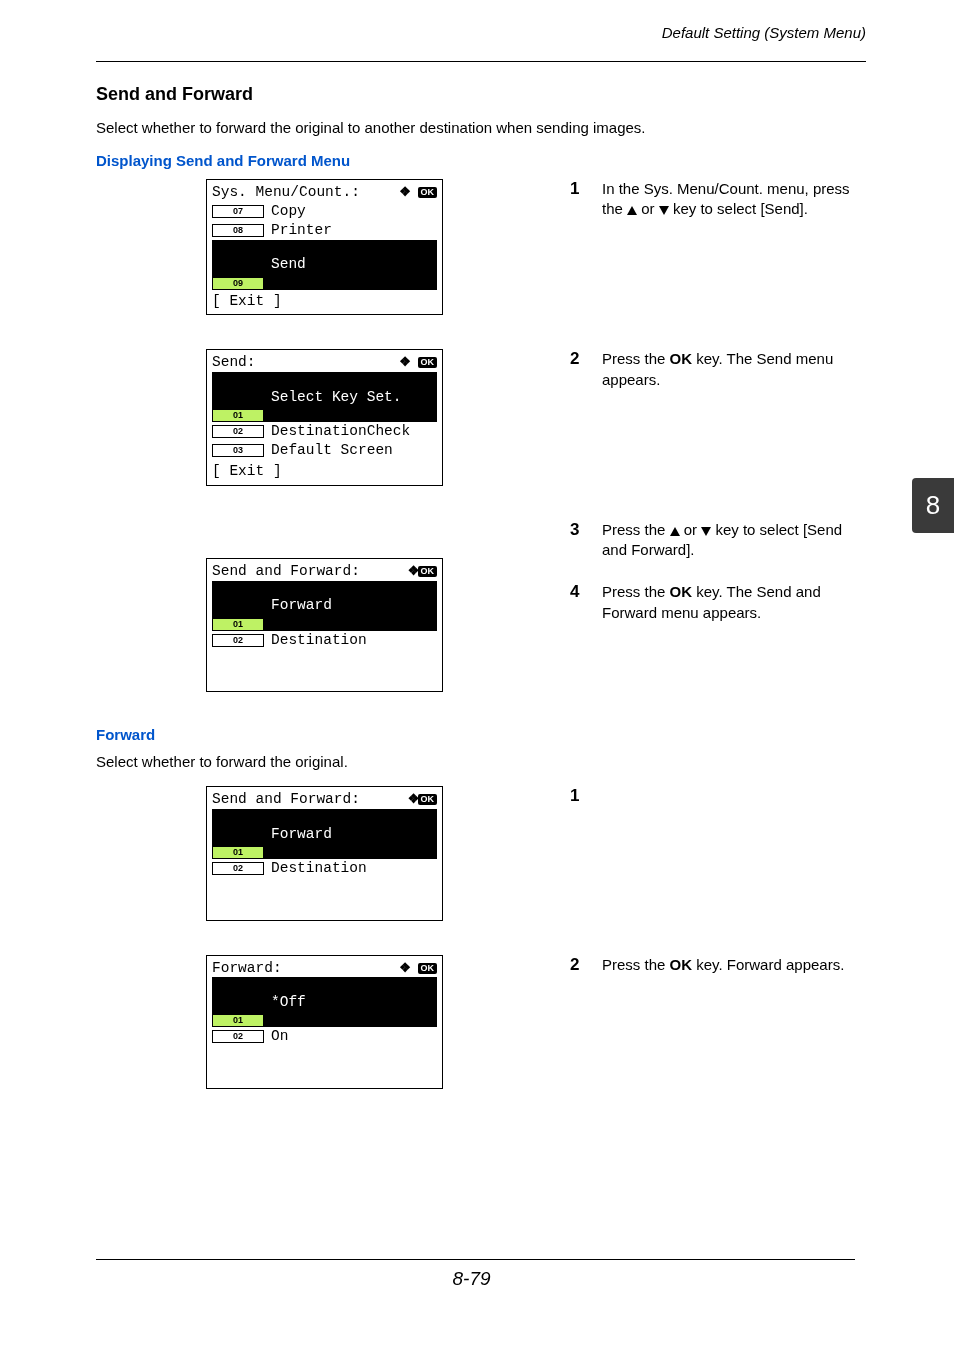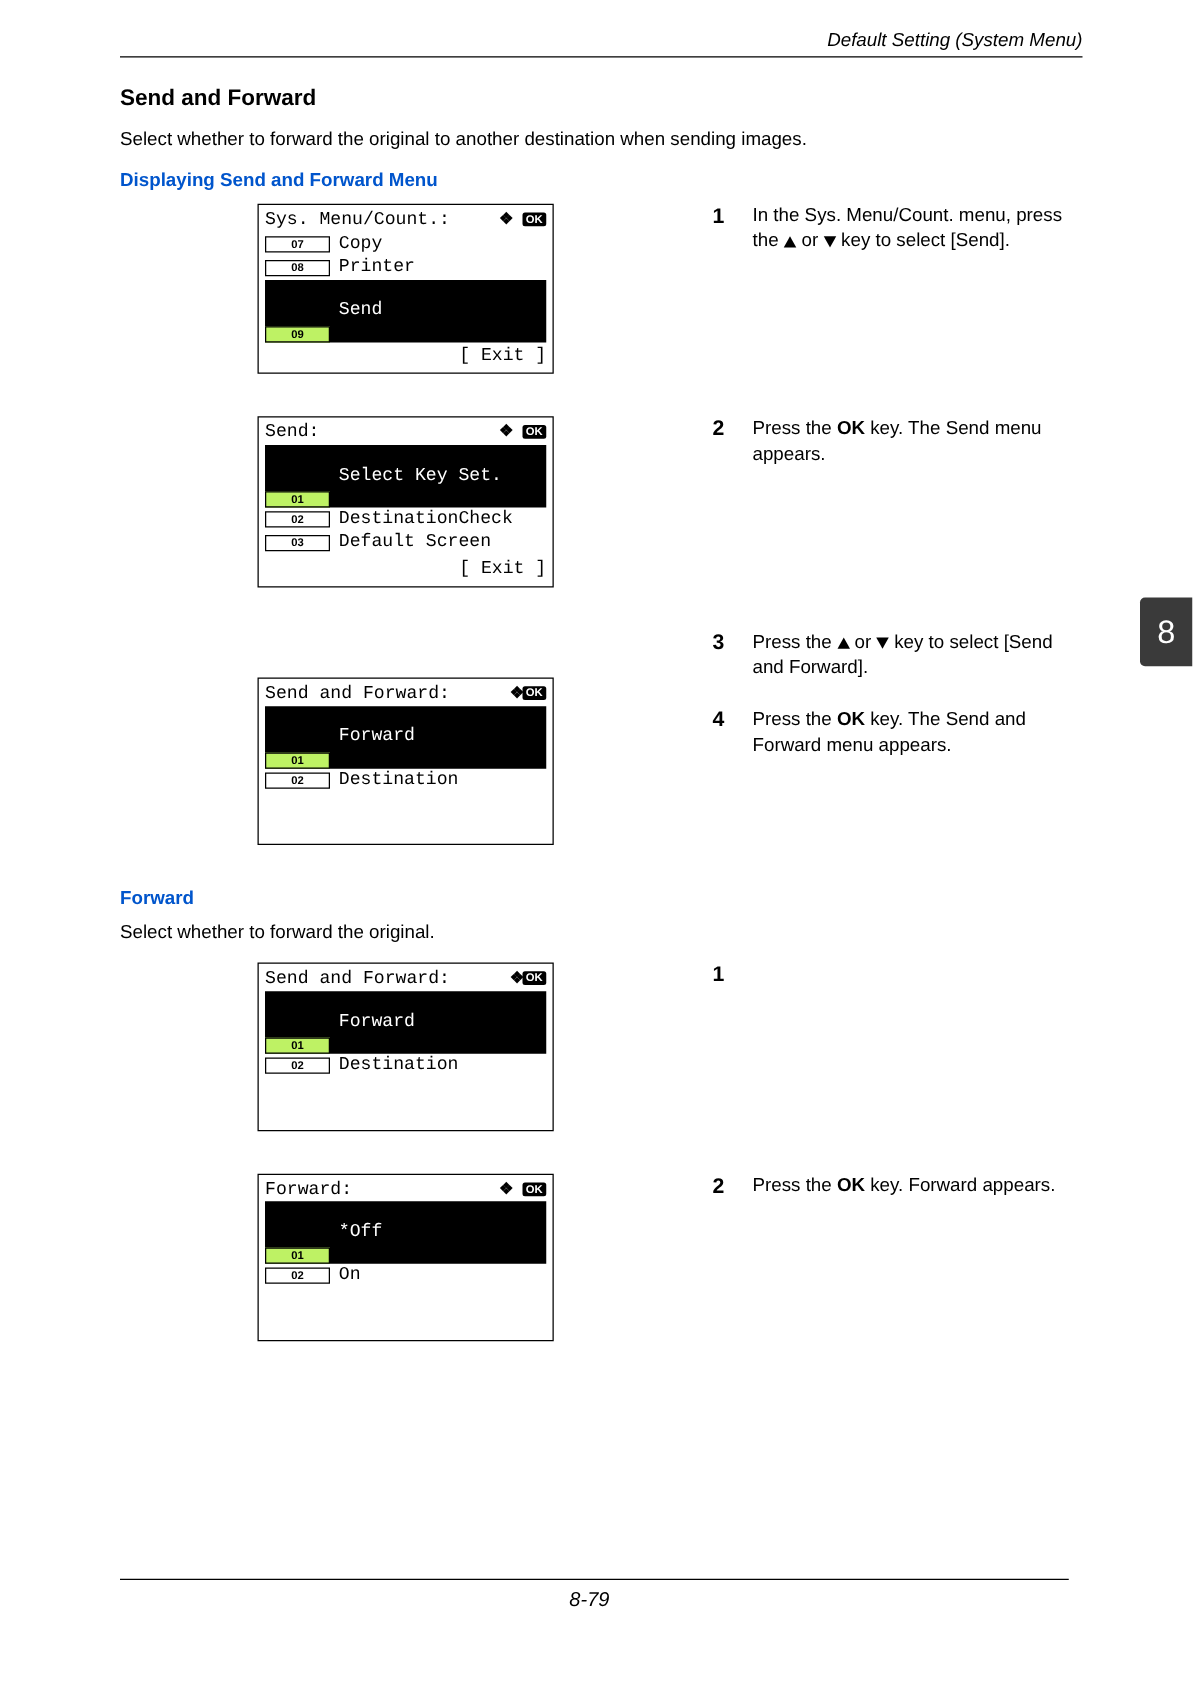--- a/index.html
+++ b/index.html
@@ -26,21 +26,21 @@
     justify-content: center;
     border-radius: 4px 0 0 4px;
   }
   .content {
     padding: 24px 88px 0 96px;
   }
   .running-head {
     text-align: right;
     font-style: italic;
     font-size: 15px;
-    margin-bottom: 4px;
+    margin-bottom: 20px;
   }
   .head-rule {
     border: none;
     border-top: 1px solid #000;
     margin: 0 0 18px 0;
   }
   h2.section-title {
     font-size: 18px;
     font-weight: bold;
     margin: 22px 0 14px 0;
@@ -100,21 +100,21 @@
     display: flex;
     align-items: center;
     gap: 4px;
     padding: 0;
   }
   .lcd .row.sel {
     background: #000;
     color: #fff;
   }
   .lcd .row.sel .num-badge { background:#bef264; color:#000;margin-top:37px; }
-  .lcd .exit-row { text-align: right; padding-top:2px;}
+  .lcd .exit-row { text-align: left; padding-top:2px;}
   .num-badge {
     display: inline-block;
     border: 1px solid #000;
     background:#fff;
     color:#000;
     font-size: 9px;
     font-weight: bold;
     padding: 0 18px;
     line-height: 11px;
     height: 11px;
@@ -150,21 +150,21 @@
     vertical-align: -1px;
   }
   .tri-up { border-bottom: 9px solid #000; }
   .tri-down { border-top: 9px solid #000; }
   .page-footer {
     position: absolute;
     bottom: 60px;
     left: 0; right: 11px;
     text-align: center;
     font-style: italic;
-    font-size: 16px;
+    font-size: 19px;
   }
   .foot-rule {
     border:none;
     border-top: 1px solid #000;
     margin: 0 88px 8px 96px;
   }
 </style>
 </head>
 <body>
 

